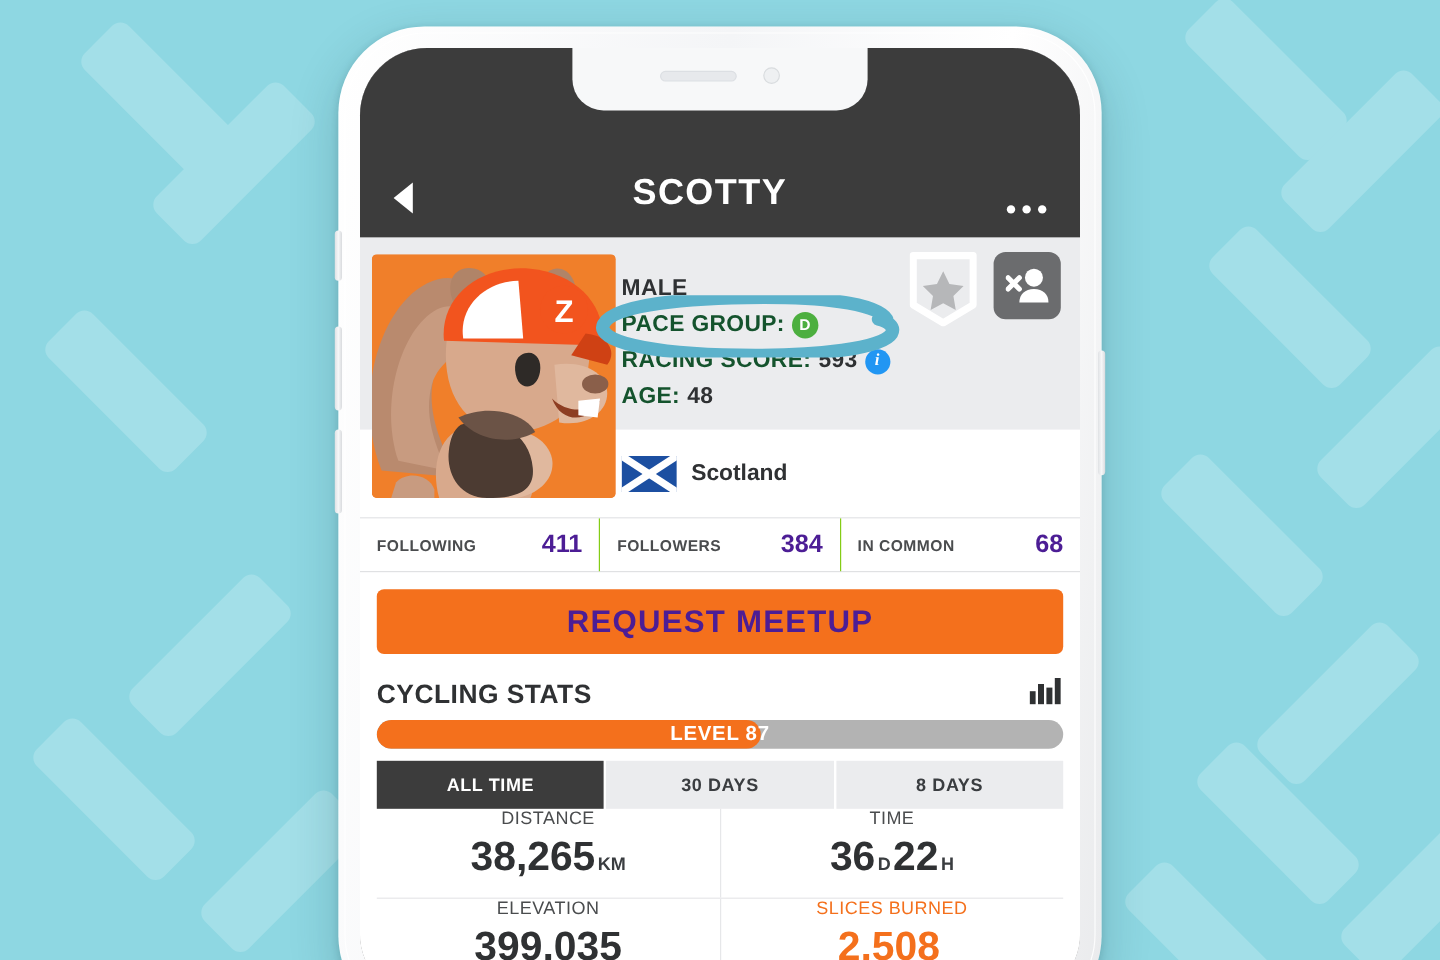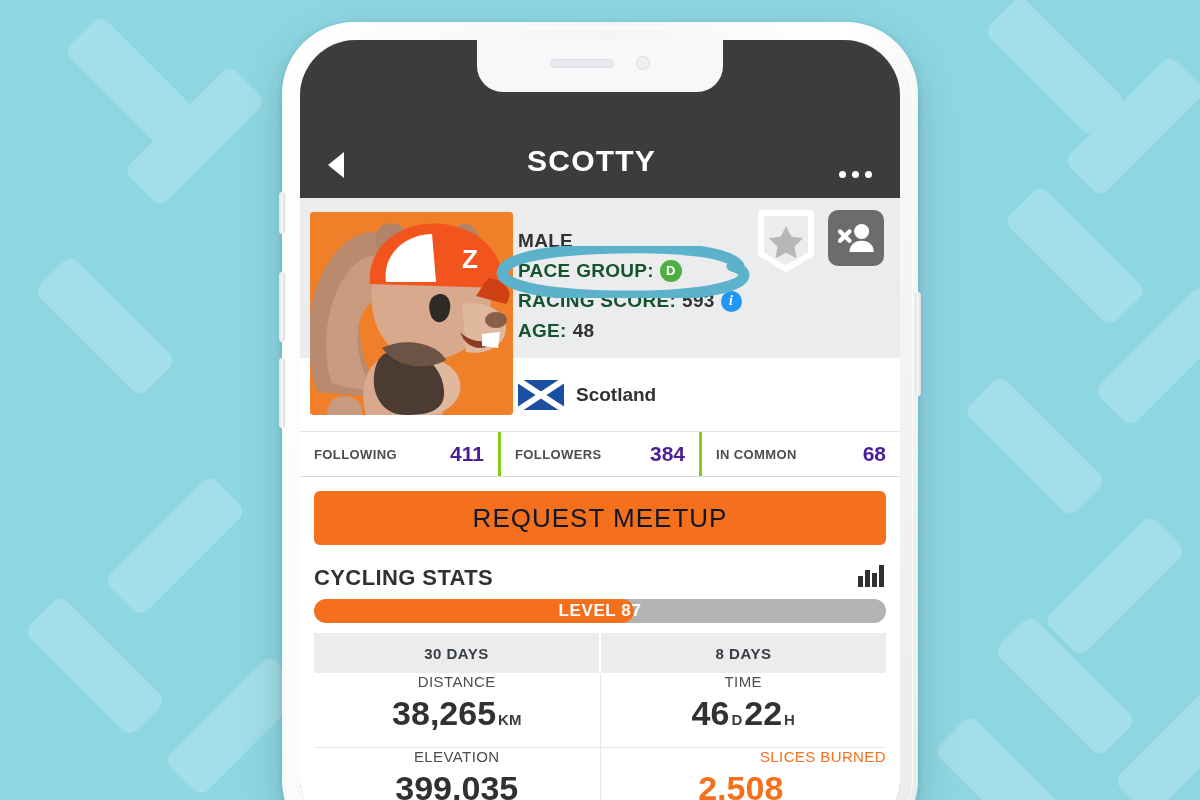--- a/index.html
+++ b/index.html
@@ -217,37 +217,37 @@
     display: flex;
     background: #ffffff;
     border-top: 1px solid #e3e4e6;
     border-bottom: 1px solid #d9dadc;
     height: 46px;
   }
   .fstat {
     flex: 1;
     display: flex; align-items: center; justify-content: space-between;
     padding: 0 14px;
-    border-right: 3px solid #84cc16;
+    border-right: 1px solid #84cc16;
     cursor: pointer;
   }
   .fstat:last-child { border-right: none; }
   .fstat .k { font-size: 13px; font-weight: 600; color: #4a4c4e; letter-spacing: .4px; }
   .fstat .v { font-size: 21px; font-weight: 700; color: #4c1d95; }
 
   
   #cta-wrap { background:#fff; padding: 14px 14px 8px 14px; }
   #cta {
     background: #f4701c;
     border-radius: 6px;
     height: 54px;
     display: flex; align-items: center; justify-content: center;
-    color: #0f172a;
+    color: #4c1d95;
     font-size: 26px;
-    font-weight: 400;
+    font-weight: 700;
     letter-spacing: 1px;
     cursor: pointer;
     border: none;
     width: 100%;
     font-family: "Liberation Sans", sans-serif;
   }
 
   
   #stats-head {
     background:#fff;
@@ -298,21 +298,21 @@
     border-right: 1px solid #e6e7e9;
   }
   .gcell:last-child { border-right: none; }
   .gcell .k { font-size: 15px; color: #4a4c4e; letter-spacing: .4px; font-weight: 500; }
   .gcell .v {
     margin-top: 4px;
     font-size: 34px; font-weight: 700; color: #2f3133;
     display: flex; align-items: baseline; justify-content: center; gap: 2px;
   }
   .gcell .unit { font-size: 15px; font-weight: 600; color: #3a3d40; }
-  .gcell.accent .k { color: #f4701c; text-align: right; }
+  .gcell.accent .k { color: #f4701c; }
   .gcell.accent .v { color: #f4701c; }
   .time-pair { display: flex; align-items: baseline; justify-content: center; gap: 26px; }
   .time-seg { display: flex; align-items: baseline; gap: 2px; }
 
   
   #annotation {
     position: absolute;
     left: 196px;
     top: 48px;
     width: 258px;
@@ -503,38 +503,39 @@
         </div>
 
         <div id="level-wrap">
           <div id="level-bar">
             <div id="level-fill" style="width: 56%;"></div>
             <div id="level-text">LEVEL 87</div>
           </div>
         </div>
 
         <div id="tabs">
+          <div class="tab active">ALL TIME</div>
           <div class="tab">30 DAYS</div>
           <div class="tab">8 DAYS</div>
         </div>
 
         <div id="grid">
           <div class="grow">
             <div class="gcell">
               <div class="k">DISTANCE</div>
               <div class="v">
                 <span>38,265</span>
                 <span class="unit">KM</span>
               </div>
             </div>
             <div class="gcell">
               <div class="k">TIME</div>
               <div class="v time-pair">
                 <span class="time-seg">
-                  <span>46</span>
+                  <span>36</span>
                   <span class="unit">D</span>
                 </span>
                 <span class="time-seg">
                   <span>22</span>
                   <span class="unit">H</span>
                 </span>
               </div>
             </div>
           </div>
           <div class="grow">

